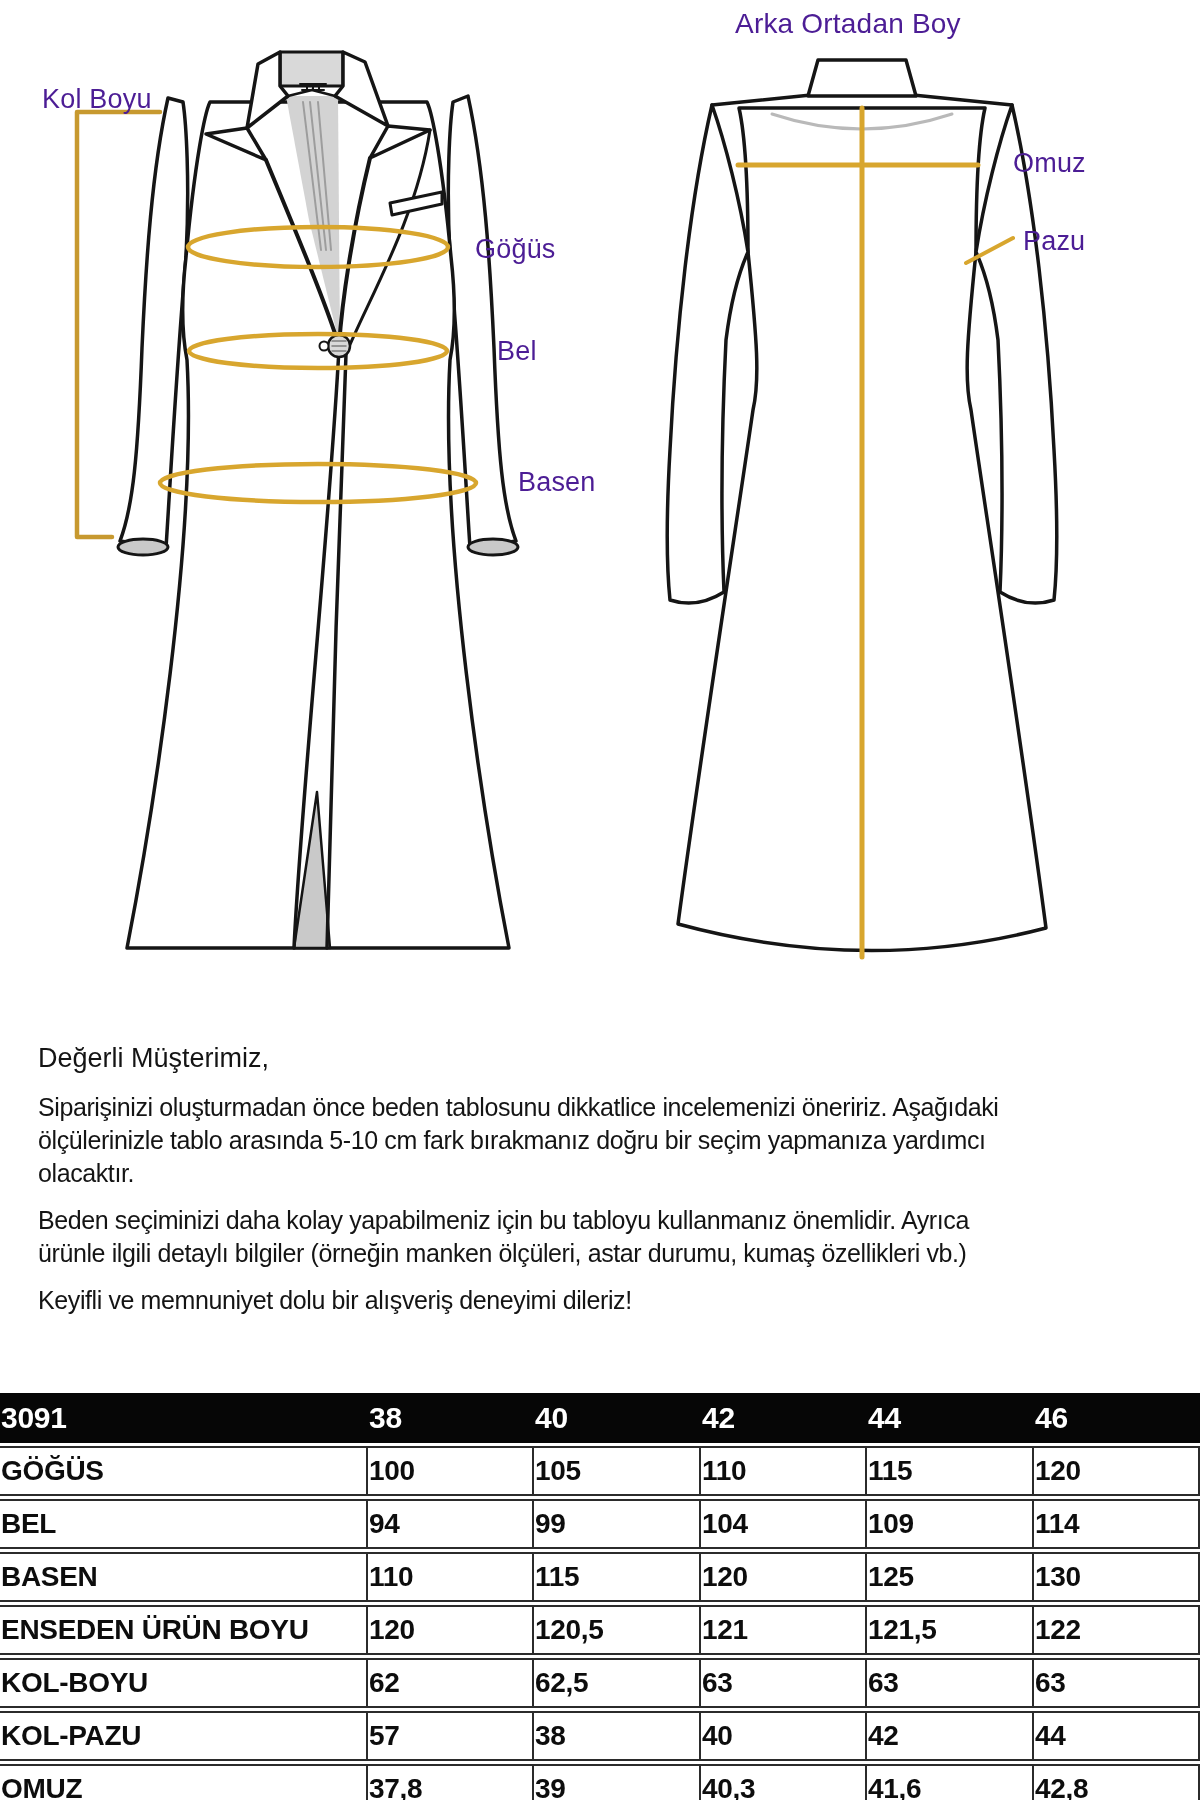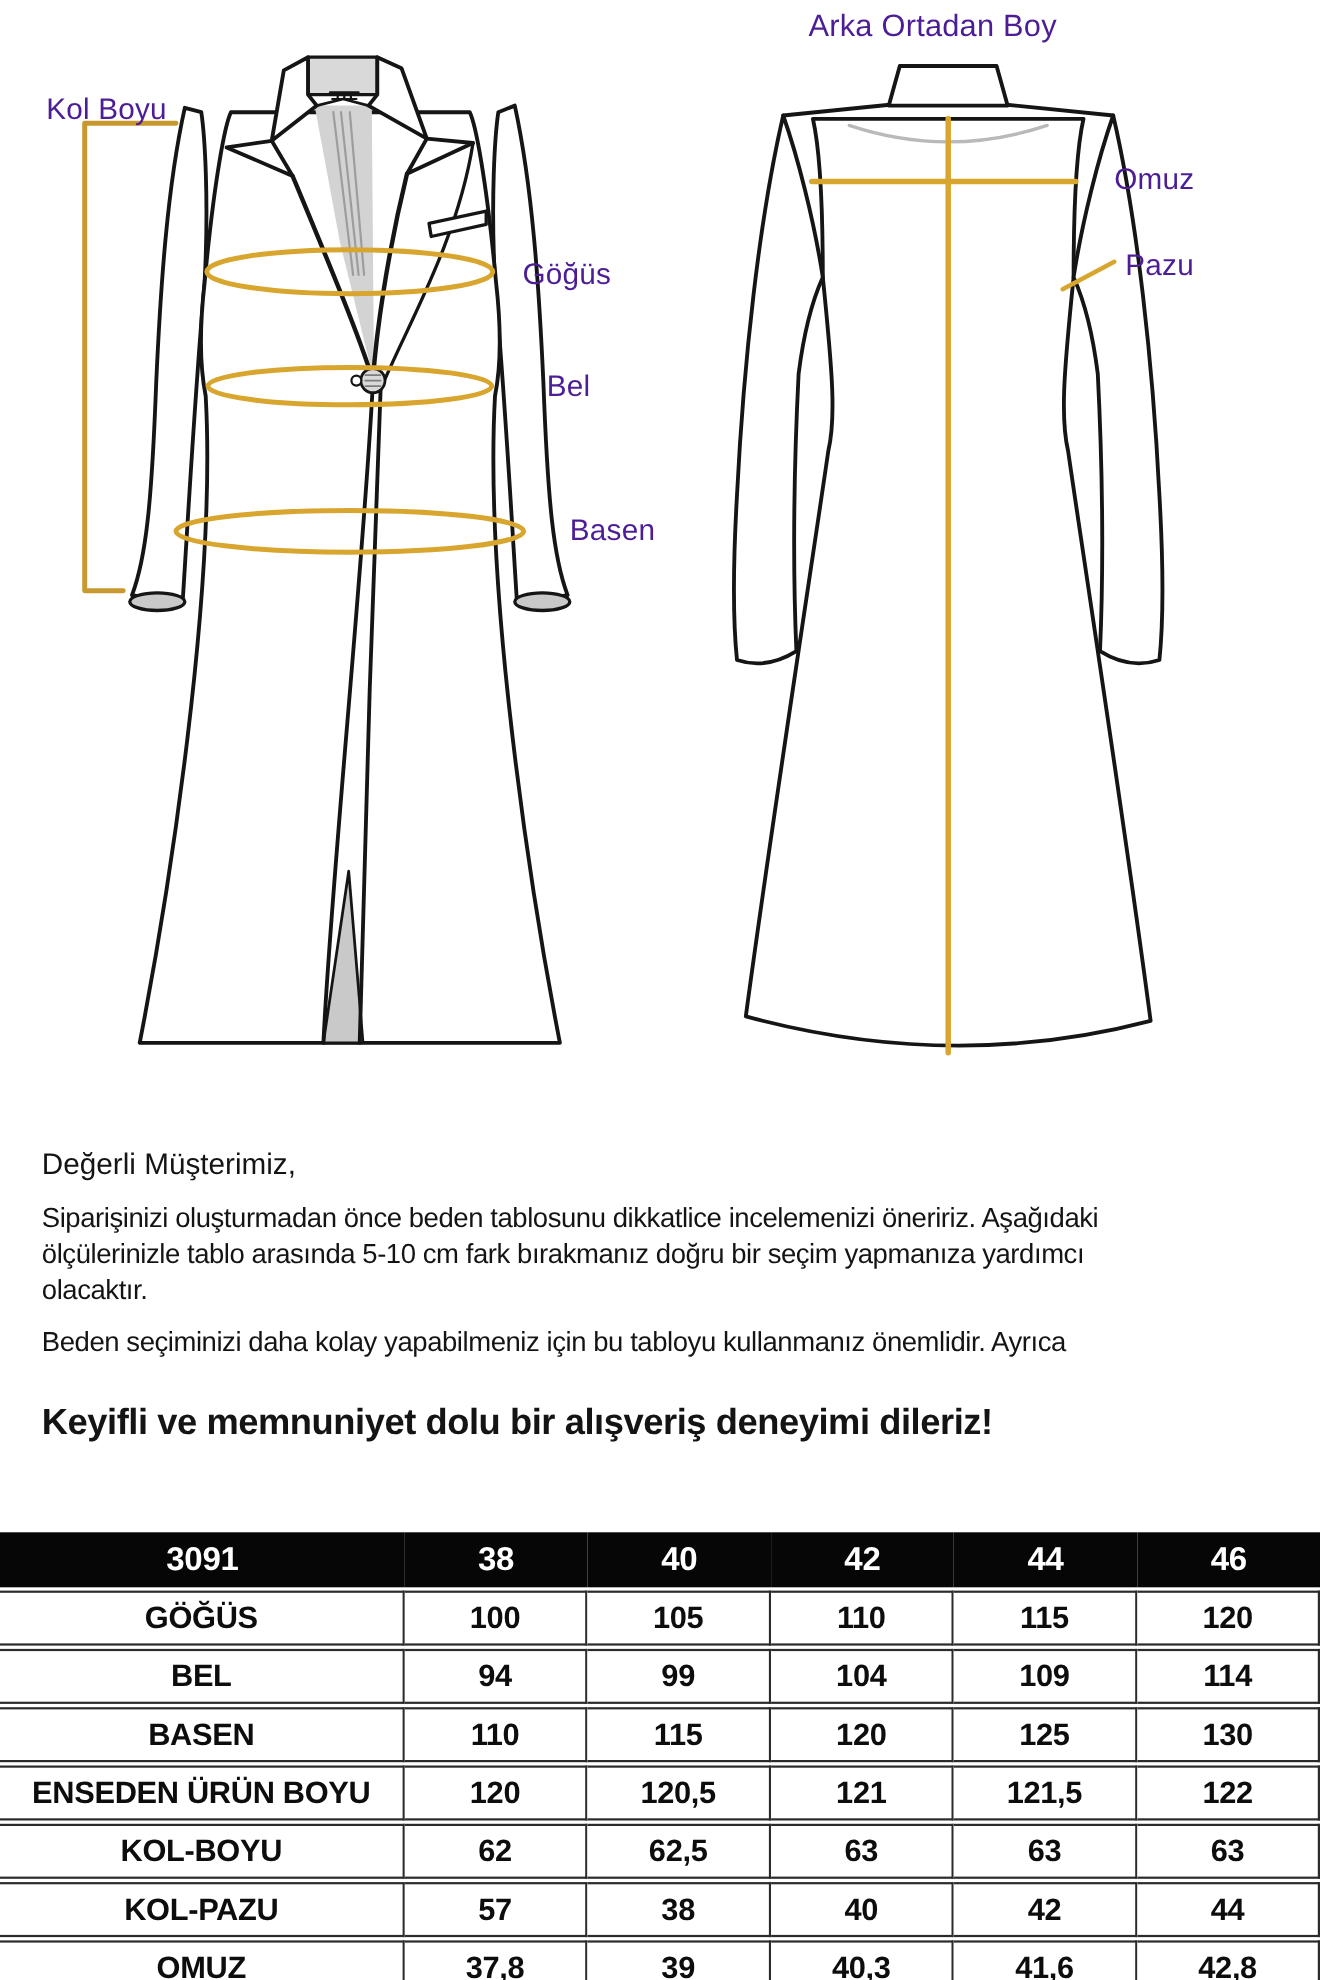--- a/index.html
+++ b/index.html
@@ -17,27 +17,27 @@
   .lbl-gogus      { left:475px; top:234px; }
   .lbl-bel        { left:497px; top:336px; }
   .lbl-basen      { left:518px; top:467px; }
   .lbl-omuz       { left:1013px; top:148px; }
   .lbl-pazu       { left:1023px; top:226px; }
   
   .intro { position:absolute; left:38px; top:1042px; width:1160px; }
   .greeting { font-size:27px; line-height:32px; margin:0 0 17px 0; }
   .para { margin:0 0 14px 0; }
   .intro-line { font-size:25px; line-height:33px; letter-spacing:-0.4px; white-space:nowrap; }
-  .closing { font-size:33px; letter-spacing:-0.4px; margin-top:37px; white-space:nowrap;font-weight:bold; }
+  .closing { font-size:25px; letter-spacing:-0.4px; margin-top:16px; white-space:nowrap; }
   
   .size-table {
     position:absolute; left:0; top:1390px; width:1200px;
     border-collapse:separate; border-spacing:0 3px; table-layout:fixed;
   }
-  .size-table td { text-align:center; vertical-align:middle; overflow:hidden; white-space:nowrap; }
+  .size-table td { vertical-align:middle; overflow:hidden; white-space:nowrap; }
   .size-table .hrow td {
     background:#060606; color:#ffffff; height:48px; line-height:48px;
     font-size:30px; font-weight:bold; letter-spacing:-0.3px; border:none;
   }
   .size-table .brow td {
     background:#ffffff; color:#0d0d0d; height:44px; line-height:44px;
     font-size:28px; font-weight:bold; letter-spacing:-0.3px;
     border-top:2px solid #2b2b2b; border-bottom:2px solid #2b2b2b;
     border-right:2px solid #2b2b2b;
   }
@@ -138,20 +138,21 @@
   <div class="intro">
     <p class="greeting">Değerli Müşterimiz,</p>
     <div id="intro-paragraphs">
         <div class="para">
           <div class="intro-line">Siparişinizi oluşturmadan önce beden tablosunu dikkatlice incelemenizi öneririz. Aşağıdaki</div>
           <div class="intro-line">ölçülerinizle tablo arasında 5-10 cm fark bırakmanız doğru bir seçim yapmanıza yardımcı</div>
           <div class="intro-line">olacaktır.</div>
         </div>
         <div class="para">
           <div class="intro-line">Beden seçiminizi daha kolay yapabilmeniz için bu tabloyu kullanmanız önemlidir. Ayrıca</div>
+          <div class="intro-line">ürünle ilgili detaylı bilgiler (örneğin manken ölçüleri, astar durumu, kumaş özellikleri vb.)</div>
         </div>
       </div>
     <p class="closing">Keyifli ve memnuniyet dolu bir alışveriş deneyimi dileriz!</p>
   </div>
 
   <table class="size-table">
     <colgroup>
       <col style="width:368px">
         <col style="width:166px">
         <col style="width:167px">

